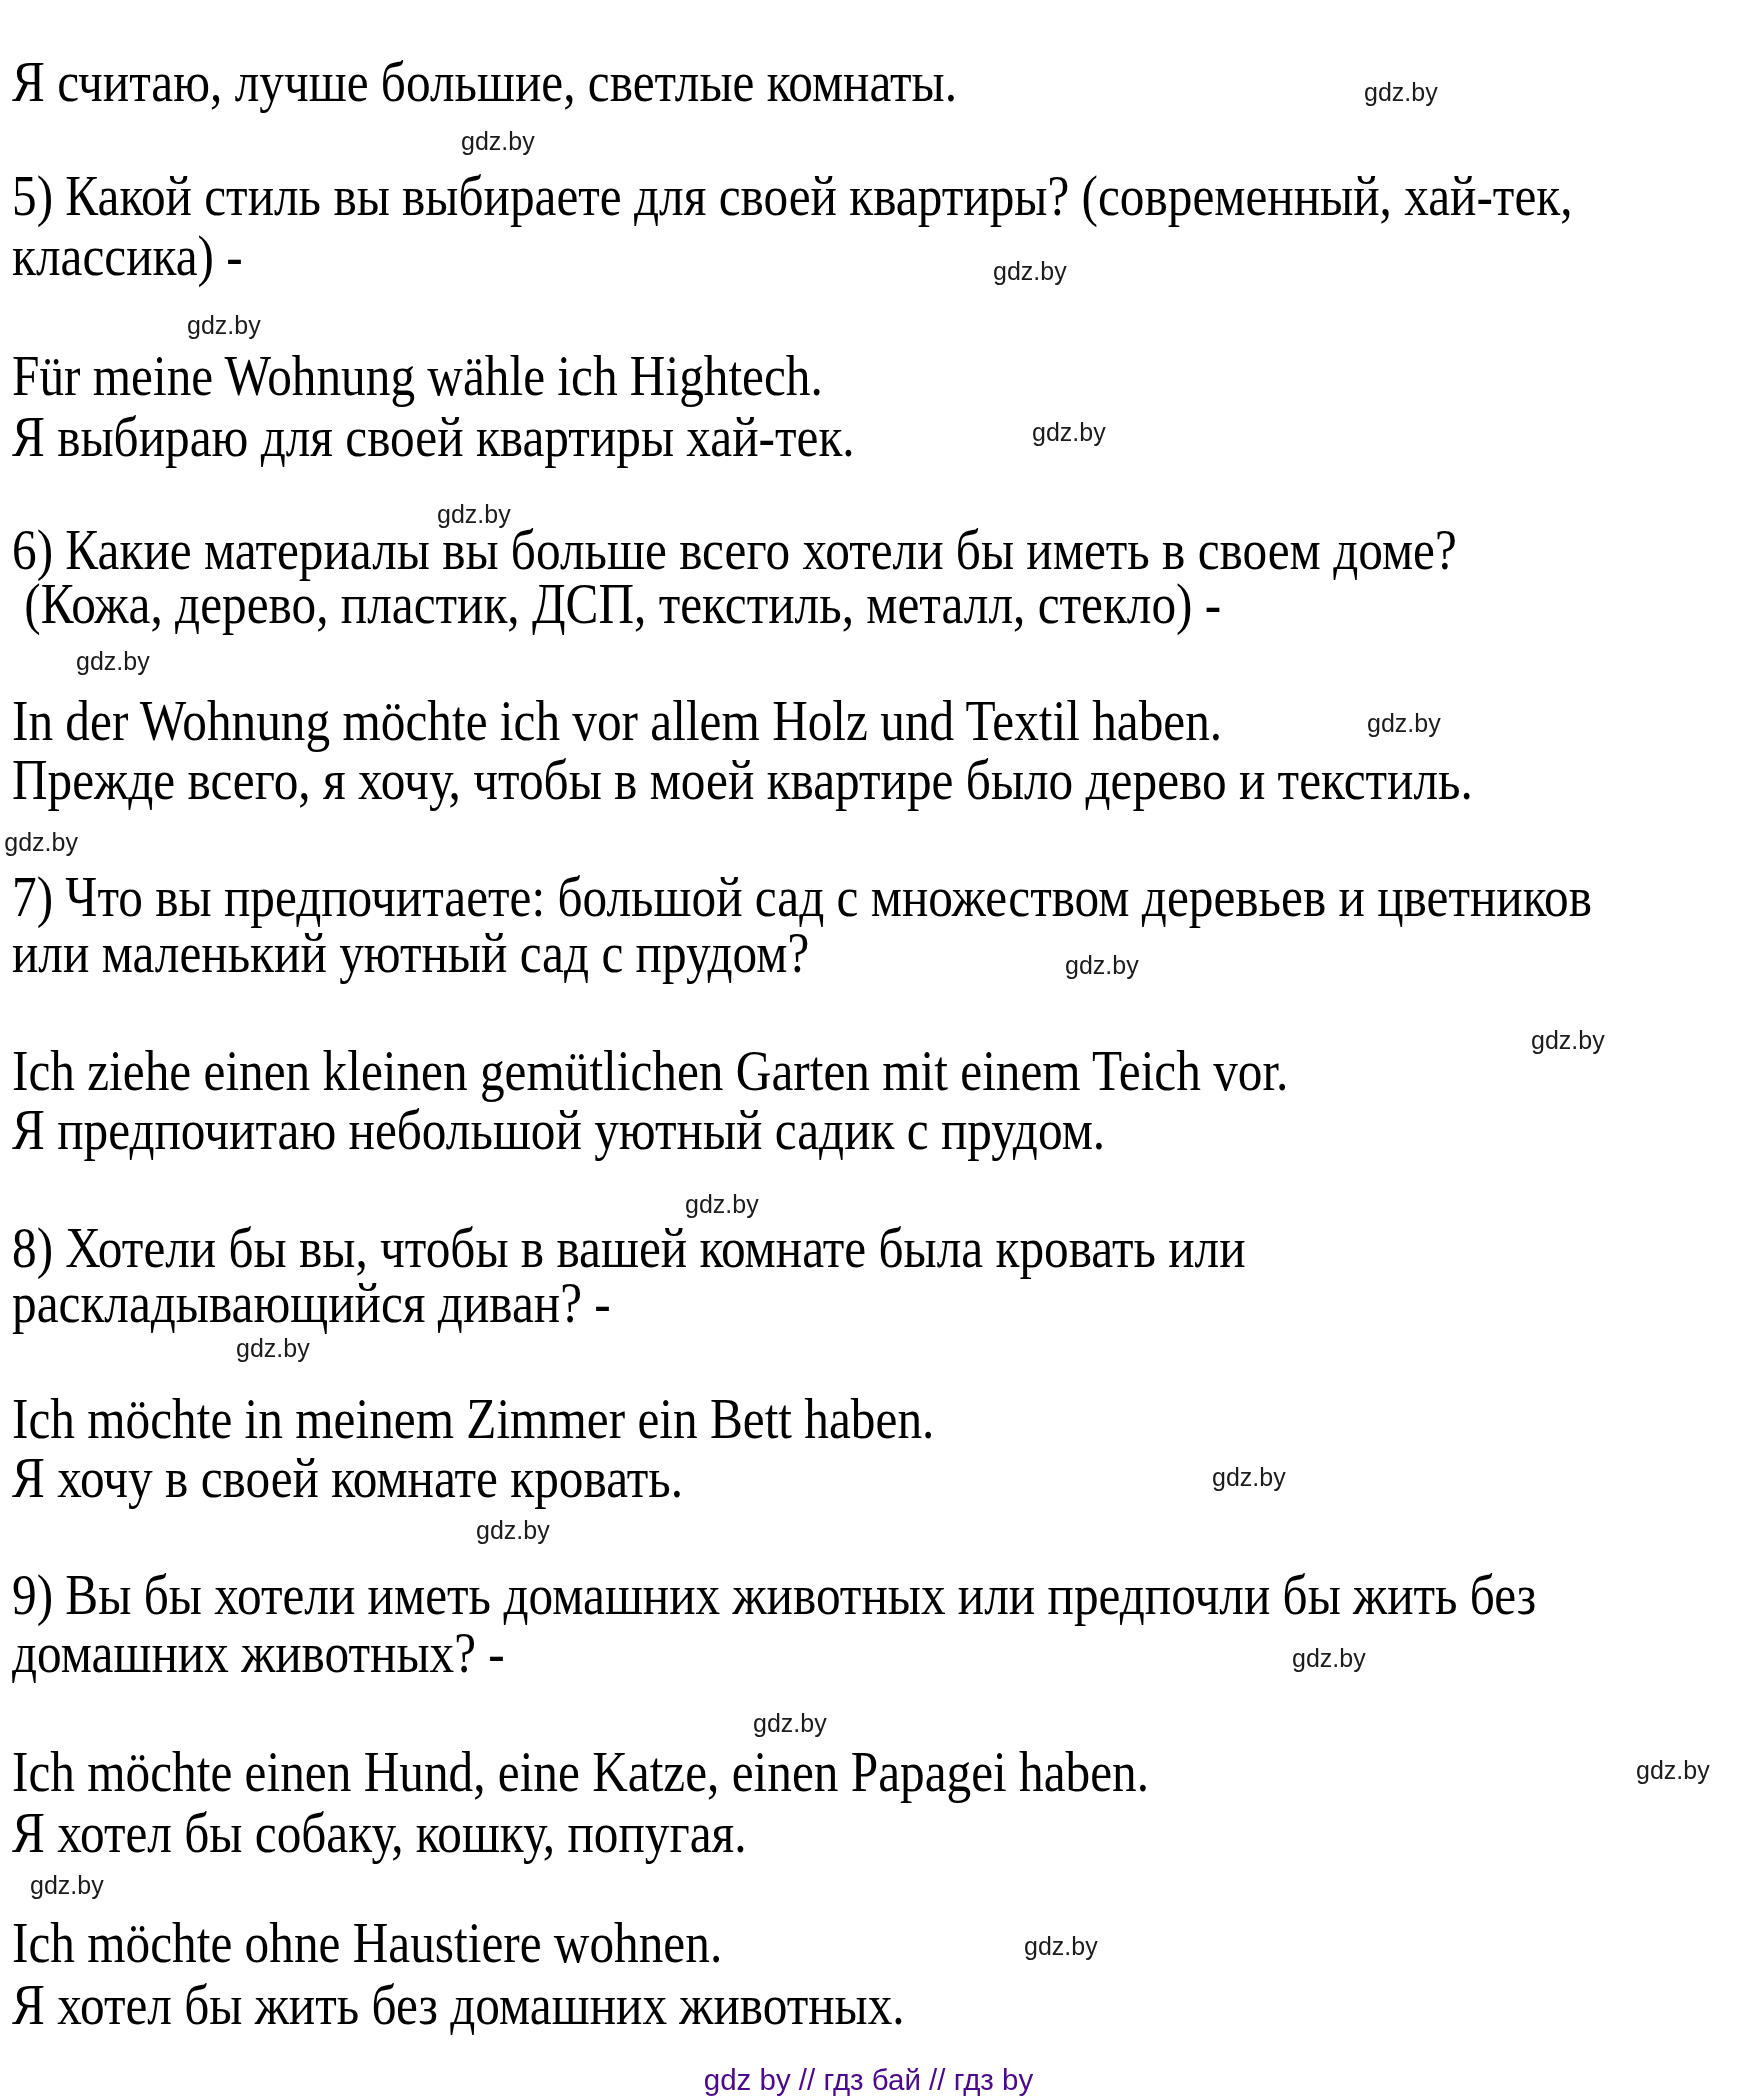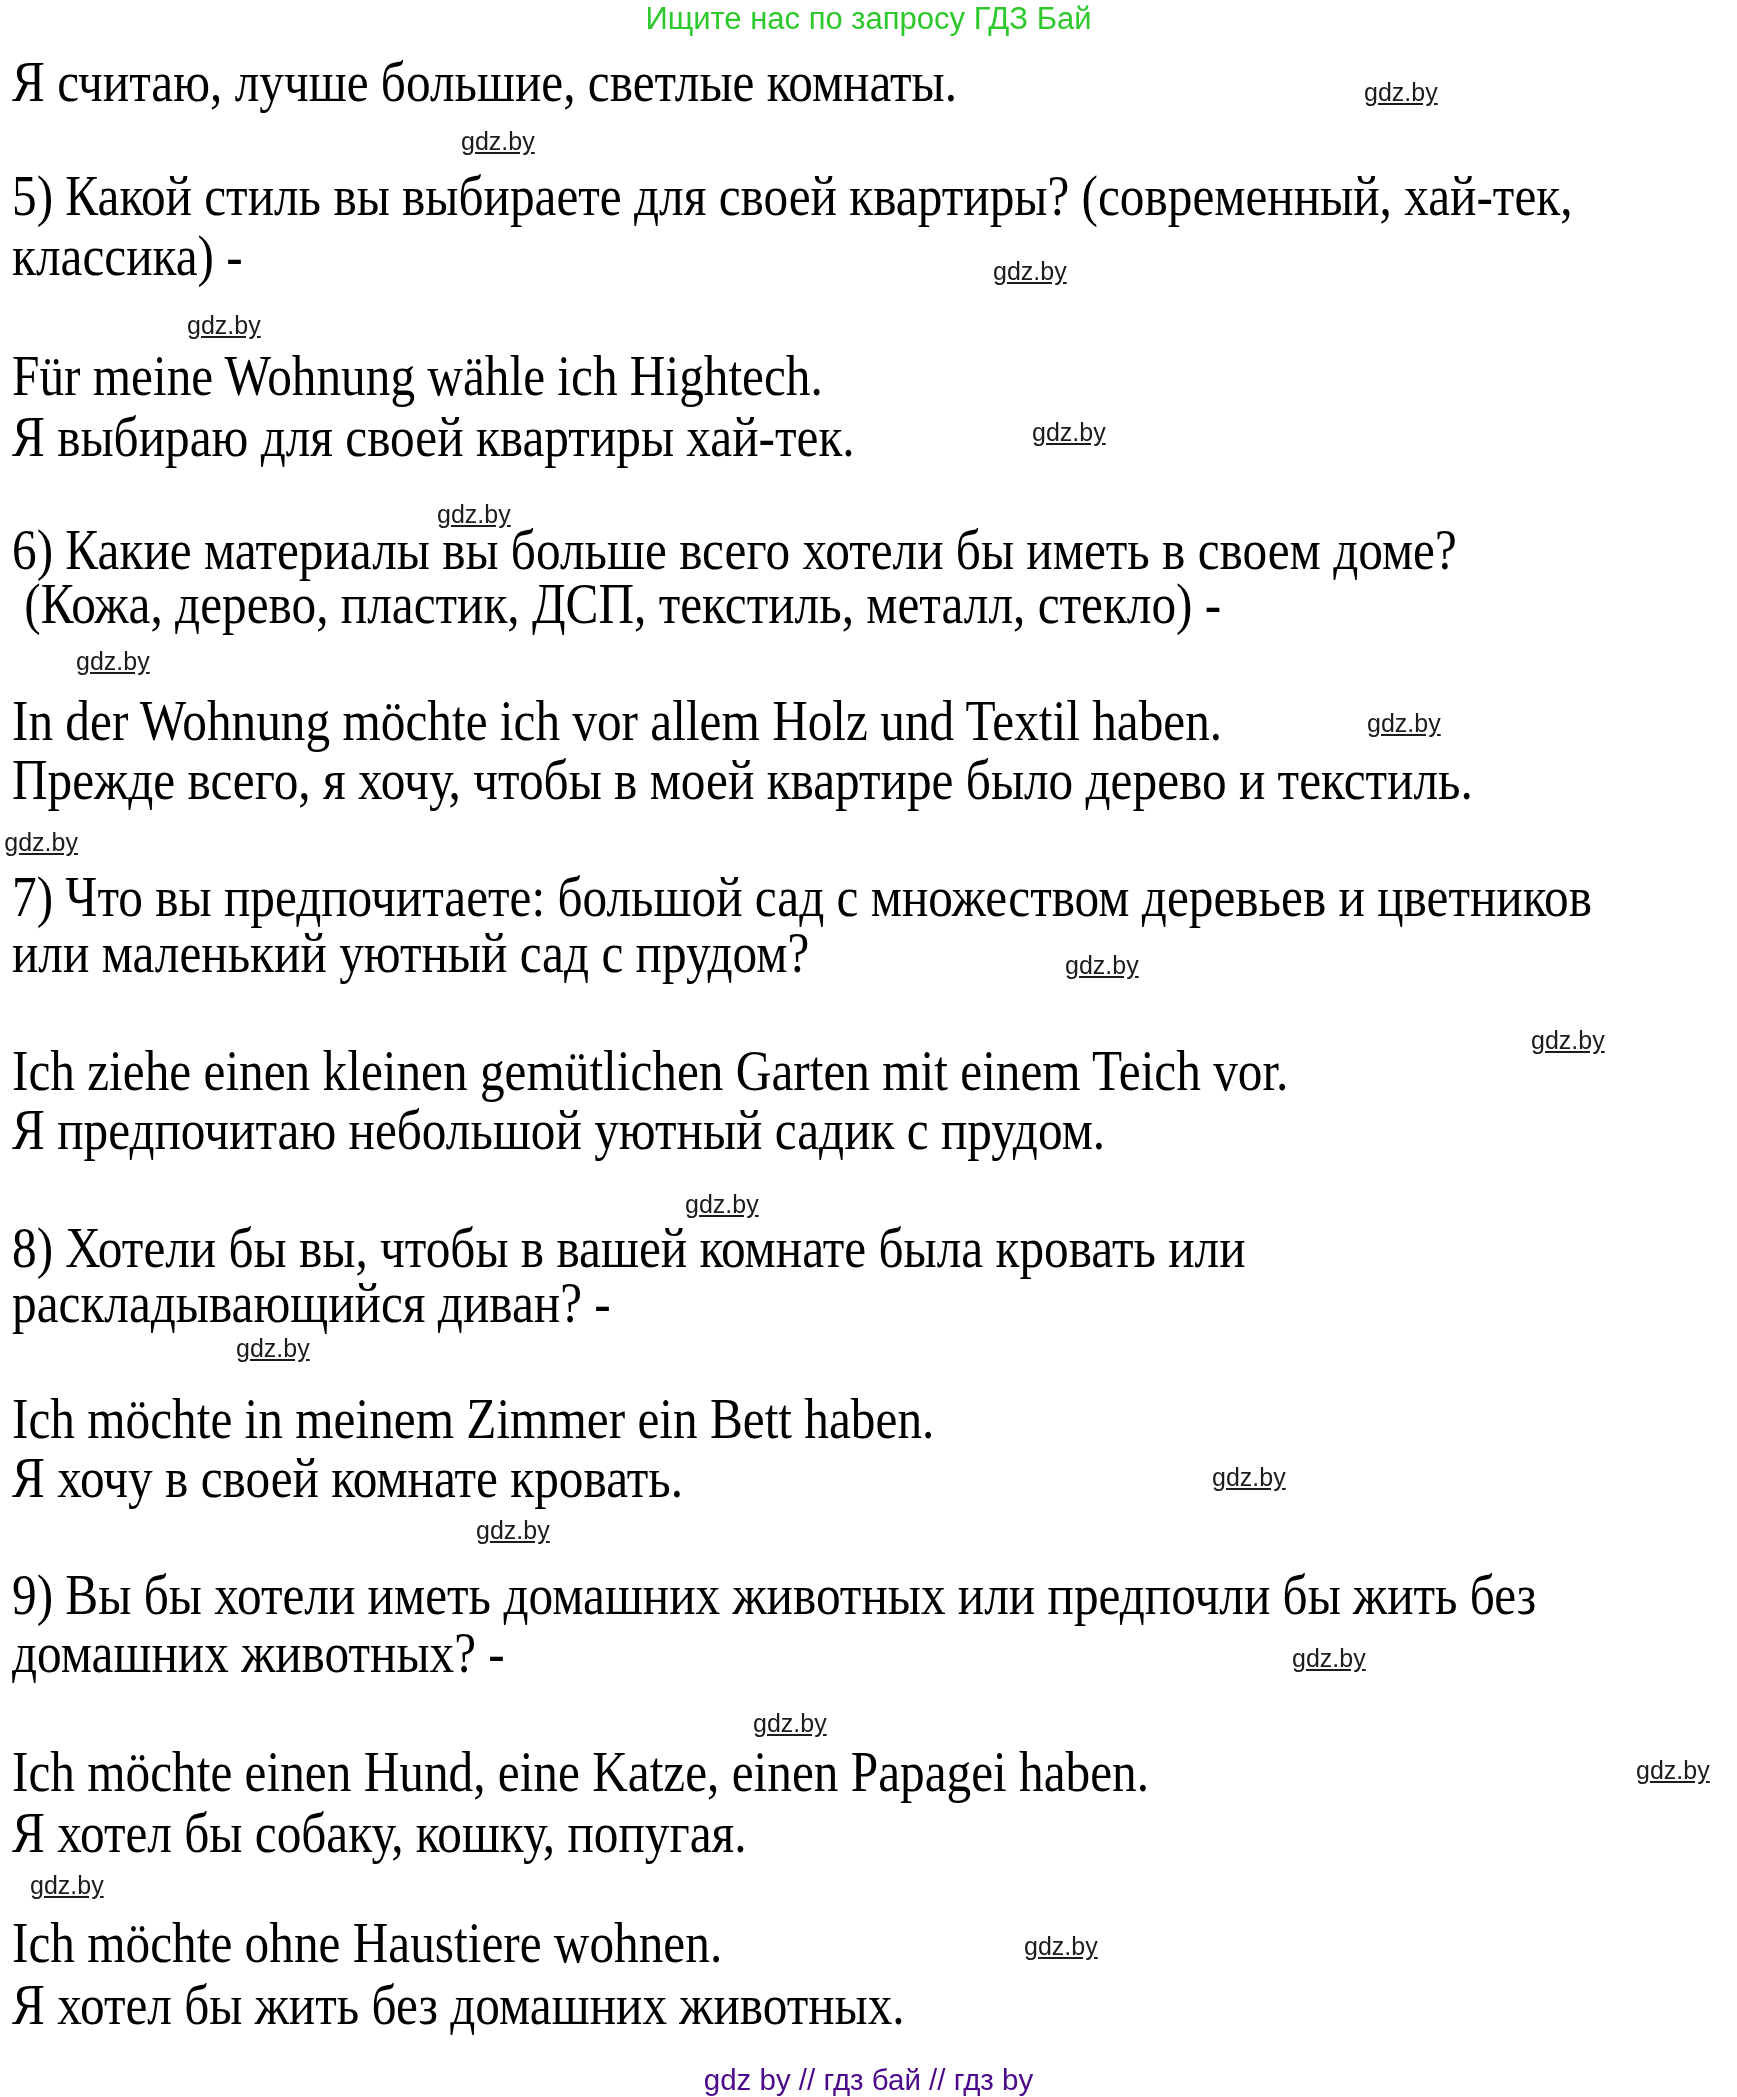--- a/index.html
+++ b/index.html
@@ -1,34 +1,33 @@
 <!DOCTYPE html>
 <html style="font-size:14px"><head>
 <meta charset="utf-8">
 <style>
   html,body{margin:0;padding:0;background:#ffffff;}
   #page{position:relative;width:1737px;height:2097px;background:#ffffff;overflow:hidden;
         font-family:"Liberation Serif","DejaVu Serif",serif;color:#000;}
   .line{position:absolute;left:12px;font-size:56px;line-height:61px;white-space:pre;
         transform:scaleX(0.88);transform-origin:0 0;color:#000;}
   .wm{position:absolute;font-family:"Liberation Sans","DejaVu Sans",sans-serif;
-      font-size:25px;line-height:25px;color:#1c1c1c;white-space:pre;text-decoration:underline;}
+      font-size:25px;line-height:25px;color:#1c1c1c;white-space:pre;}
   .promo{position:absolute;left:0;right:0;top:0;text-align:center;
          font-family:"Liberation Sans","DejaVu Sans",sans-serif;
          font-size:31px;line-height:38px;color:#2cc82c;}
   .footer{position:absolute;left:0;right:0;top:2061px;text-align:center;
           font-family:"Liberation Sans","DejaVu Sans",sans-serif;
           font-size:29.5px;line-height:38px;color:#4a0a8a;}
 </style>
 </head>
 <body>
 
 <div id="page">
 
-  <div class="promo">Ищите нас по запросу ГДЗ Бай</div>
 
   <div class="line" style="top:52px">Я считаю, лучше большие, светлые комнаты.</div>
 
   <div class="line" style="top:166px">5) Какой стиль вы выбираете для своей квартиры? (современный, хай-тек,</div>
   <div class="line" style="top:226px">классика) -</div>
 
   <div class="line" style="top:346px">Für meine Wohnung wähle ich Hightech.</div>
   <div class="line" style="top:407px">Я выбираю для своей квартиры хай-тек.</div>
 
   <div class="line" style="top:520px">6) Какие материалы вы больше всего хотели бы иметь в своем доме?</div>

